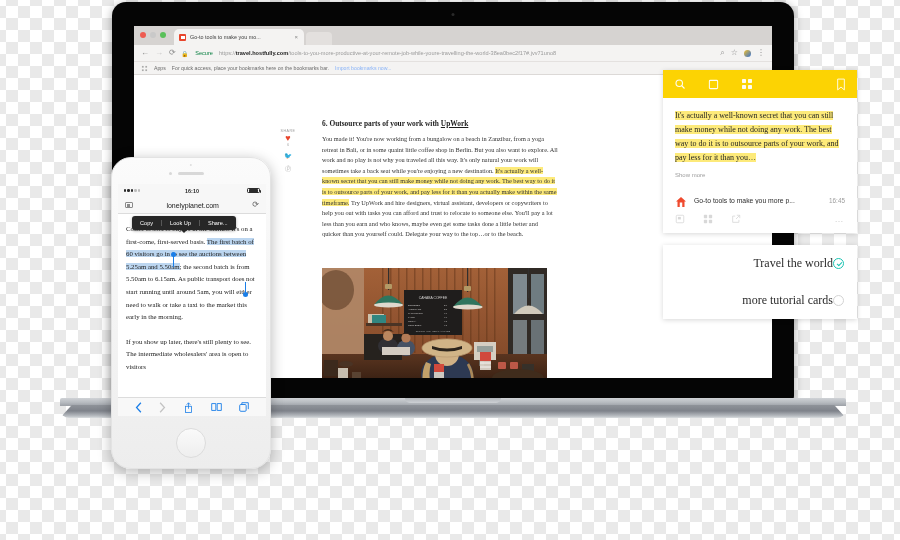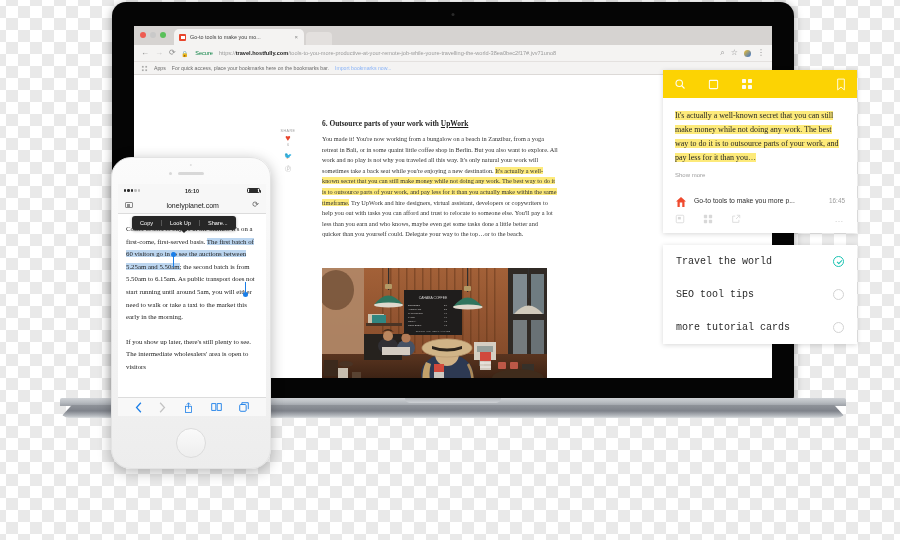--- a/index.html
+++ b/index.html
@@ -151,22 +151,22 @@
   .clip-time { font-size:6.4px; color:#9d9d9d; }
   .clip-actions {
     display:flex; align-items:center; gap:18px; padding:2px 12px 9px;
   }
   .ca { color:#d8d8d8; display:flex; }
   .ca.more { margin-left:auto; font-size:9px; letter-spacing:1.5px;
              color:#d0d0d0; line-height:6px; }
   .list-item {
     display:flex; align-items:center; padding:11px 13px;
   }
-  .li-label { font-family:Liberation Mono, monospace;
-              font-size:10px; color:#2b2b2b; flex:1; }
+  .li-label { font-family:Liberation Serif, serif;
+              font-size:12px; color:#2b2b2b; flex:1;text-align:right; }
   .li-radio { width:11px;height:11px;border-radius:50%;
               border:1px solid #d3d3d3; flex:none; }
   .li-radio.checked { border-color:#19c3b2; position:relative; }
   .li-radio.checked::after{
     content:""; position:absolute; left:2.6px; top:3.4px;
     width:4px;height:2px;border-left:1.1px solid #19c3b2;
     border-bottom:1.1px solid #19c3b2; transform:rotate(-45deg);
   }
 
   
@@ -523,24 +523,20 @@
       <span class="ca more">…</span>
     </div>
   </div>
 
   <div class="side-card">
     <div class="list-item">
       <span class="li-label">Travel the world</span>
       <span class="li-radio checked"></span>
     </div>
     <div class="list-item">
-      <span class="li-label">SEO tool tips</span>
-      <span class="li-radio"></span>
-    </div>
-    <div class="list-item">
       <span class="li-label">more tutorial cards</span>
       <span class="li-radio"></span>
     </div>
   </div>
 </div>
 
 <div class="phone">
   <div class="ph-cam2"></div>
   <div class="ph-cam"></div>
   <div class="ph-speaker"></div>

